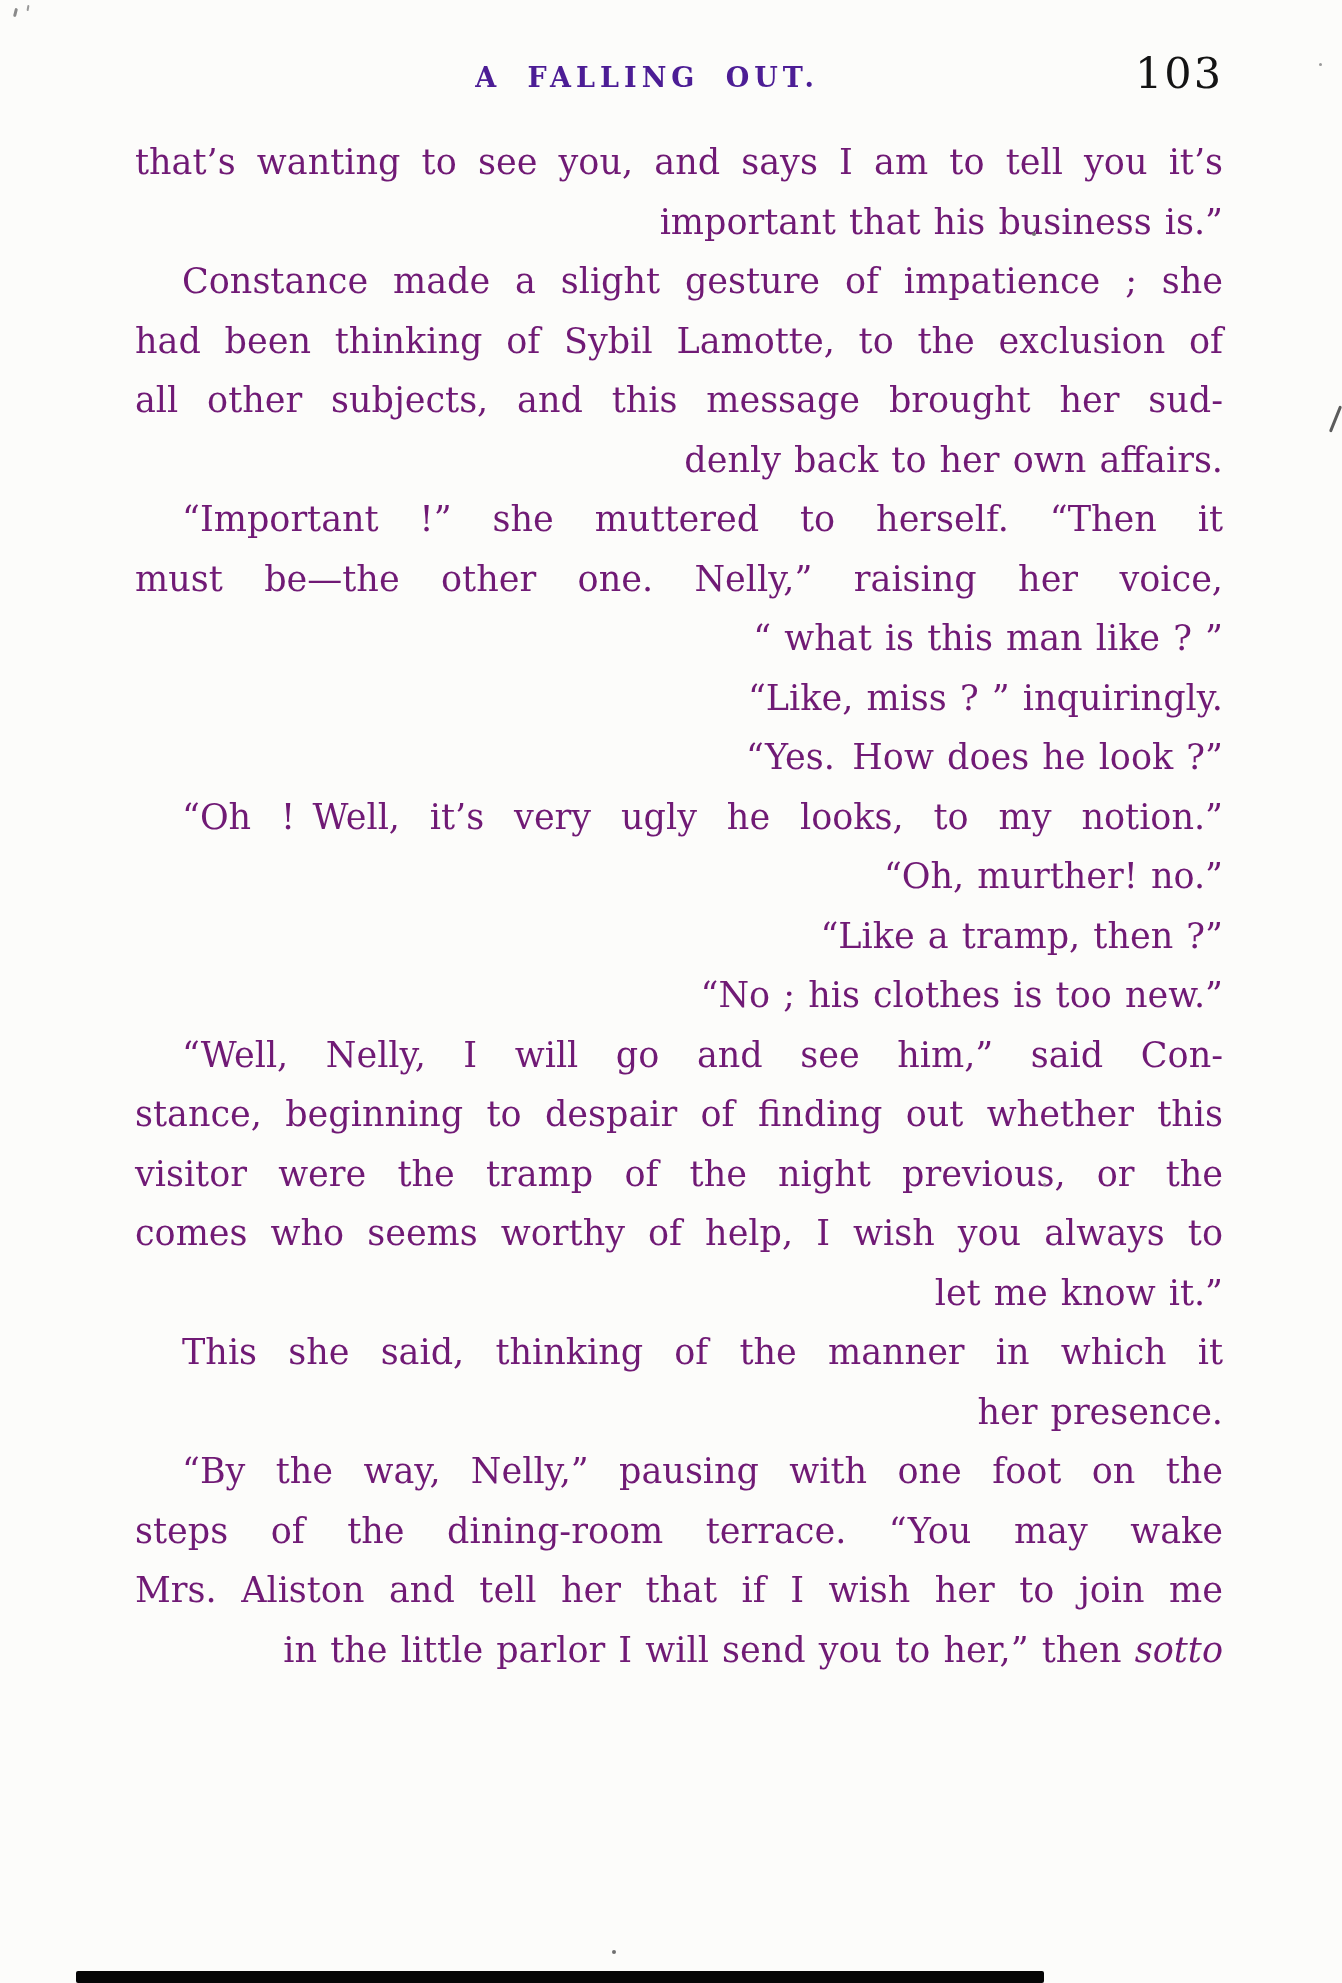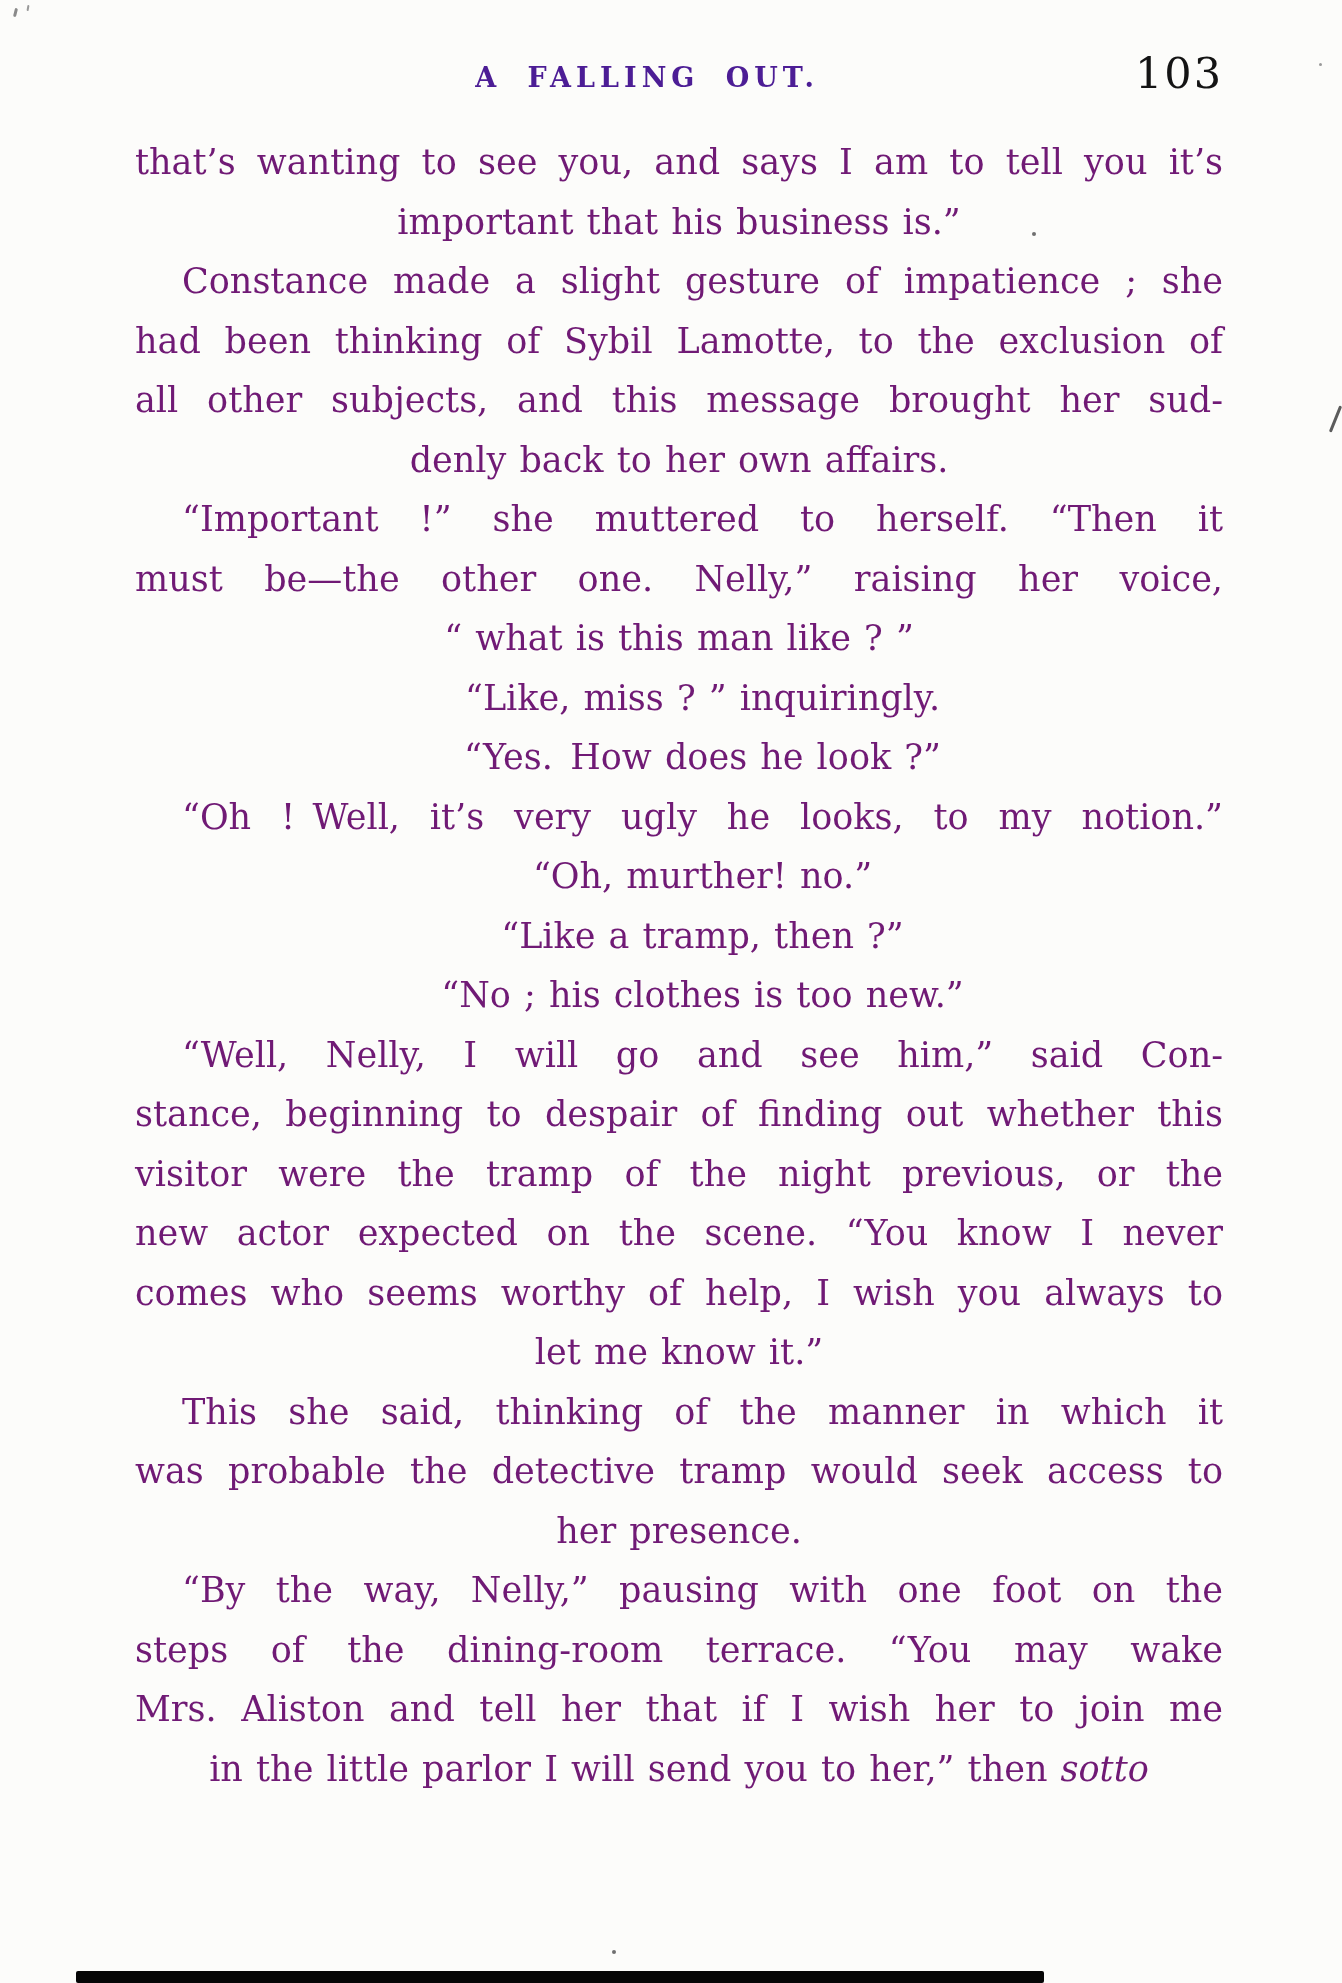--- a/index.html
+++ b/index.html
@@ -27,21 +27,21 @@
   .folio {
     position: absolute; right: 0; top: 2px;
     font-size: 43px; letter-spacing: 2px; color: #141414;
   }
   .text-block {
     position: absolute; left: 135px; top: 133px; width: 1088px;
     font-size: 35px; line-height: 59.5px;
     color: #121212; word-spacing: 2px;
   }
   .para { margin: 0; }
-  .line { text-align: center; }
+  .line { text-align: right; }
   .line.just { text-align: justify; text-align-last: justify; }
   .line.ind { text-indent: 47px; }
   .line i { font-style: italic; }
   .speck { position: absolute; background: #6f6f6f; border-radius: 50%; }
   .mark-tl-1 { left: 14px; top: 8px; width: 3px; height: 9px; border-radius: 2px; background: #8a8a8a; transform: rotate(14deg); }
   .mark-tl-2 { left: 27px; top: 5px; width: 2px; height: 6px; border-radius: 2px; background: #9a9a9a; transform: rotate(10deg); }
   .mark-right-diag { position: absolute; left: 1334px; top: 405px; width: 3px; height: 28px; background: #5c5c5c; transform: rotate(22deg); border-radius: 2px; }
   .speck-1 { left: 1032px; top: 232px; width: 4px; height: 4px; }
   .speck-2 { left: 612px; top: 1950px; width: 4px; height: 4px; }
   .speck-3 { left: 1043px; top: 1183px; width: 3px; height: 3px; background: #8f8f8f; }
@@ -92,27 +92,25 @@
       <div class="para">
         <div class="line ind"><span>“Like a tramp, then ?”</span></div>
       </div>
       <div class="para">
         <div class="line ind"><span>“No ; his clothes is too new.”</span></div>
       </div>
       <div class="para">
         <div class="line just ind"><span>“Well, Nelly, I will go and see him,” said Con-</span></div>
         <div class="line just"><span>stance, beginning to despair of finding out whether this</span></div>
         <div class="line just"><span>visitor were the tramp of the night previous, or the</span></div>
-        <div class="line just"><span>new actor expected on the scene. “You know I never</span></div>
         <div class="line just"><span>comes who seems worthy of help, I wish you always to</span></div>
         <div class="line"><span>let me know it.”</span></div>
       </div>
       <div class="para">
         <div class="line just ind"><span>This she said, thinking of the manner in which it</span></div>
-        <div class="line just"><span>was probable the detective tramp would seek access to</span></div>
         <div class="line"><span>her presence.</span></div>
       </div>
       <div class="para">
         <div class="line just ind"><span>“By the way, Nelly,” pausing with one foot on the</span></div>
         <div class="line just"><span>steps of the dining-room terrace. “You may wake</span></div>
         <div class="line just"><span>Mrs. Aliston and tell her that if I wish her to join me</span></div>
         <div class="line"><span>in the little parlor I will send you to her,” then </span><i>sotto</i></div>
       </div>
     </div>
 

